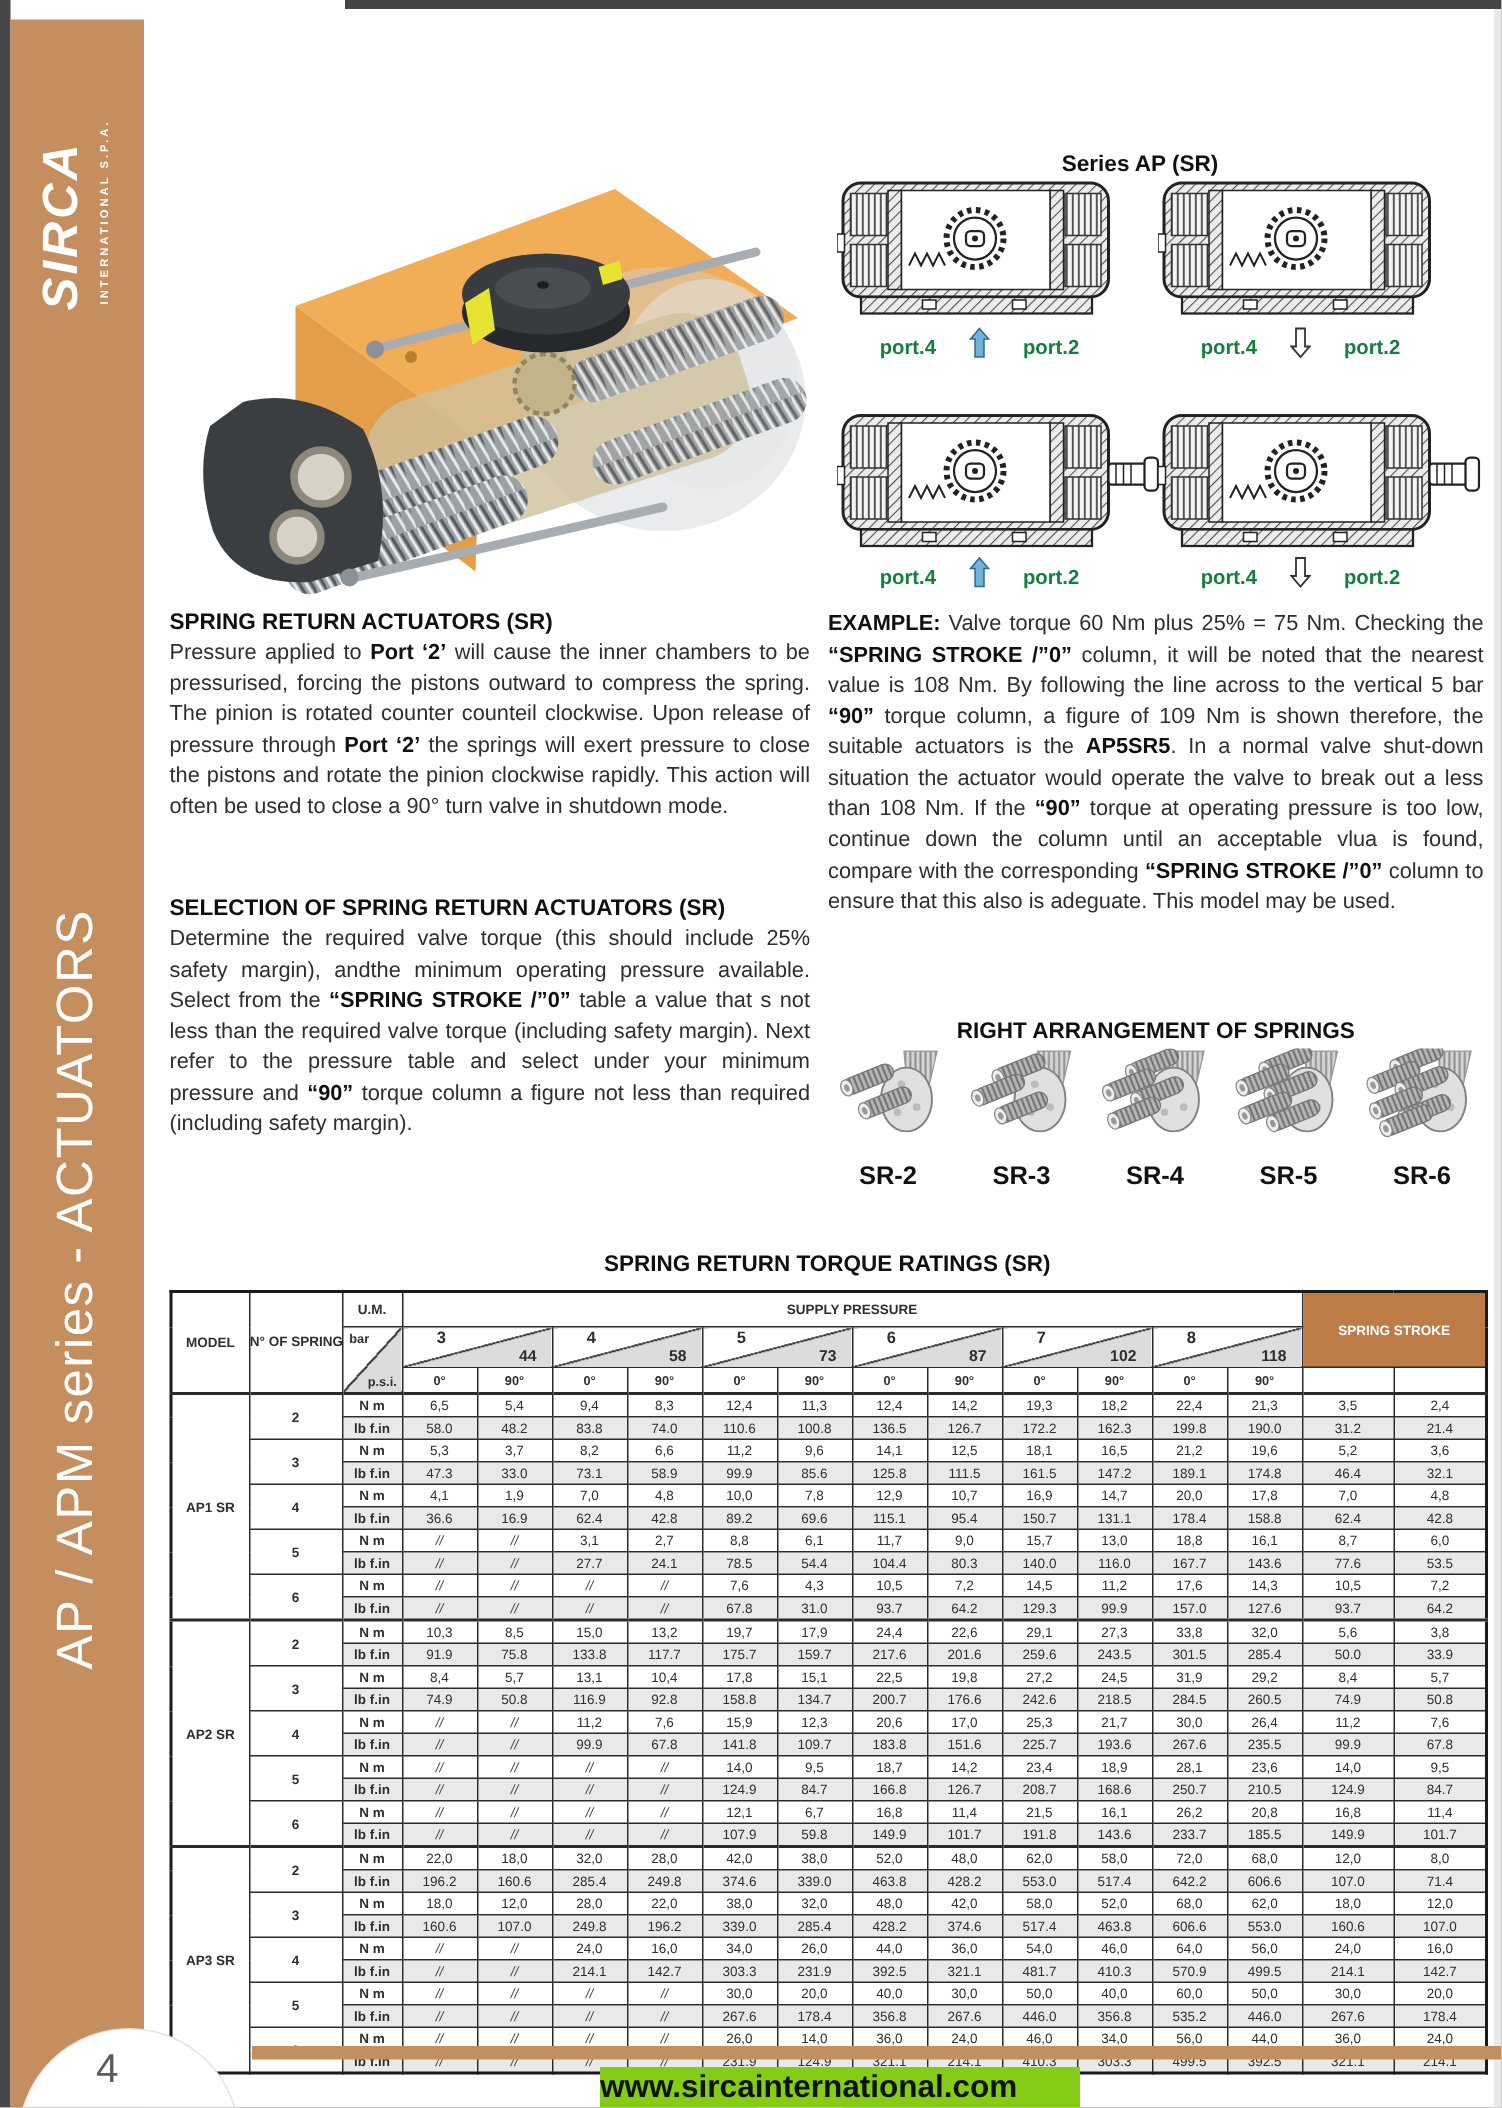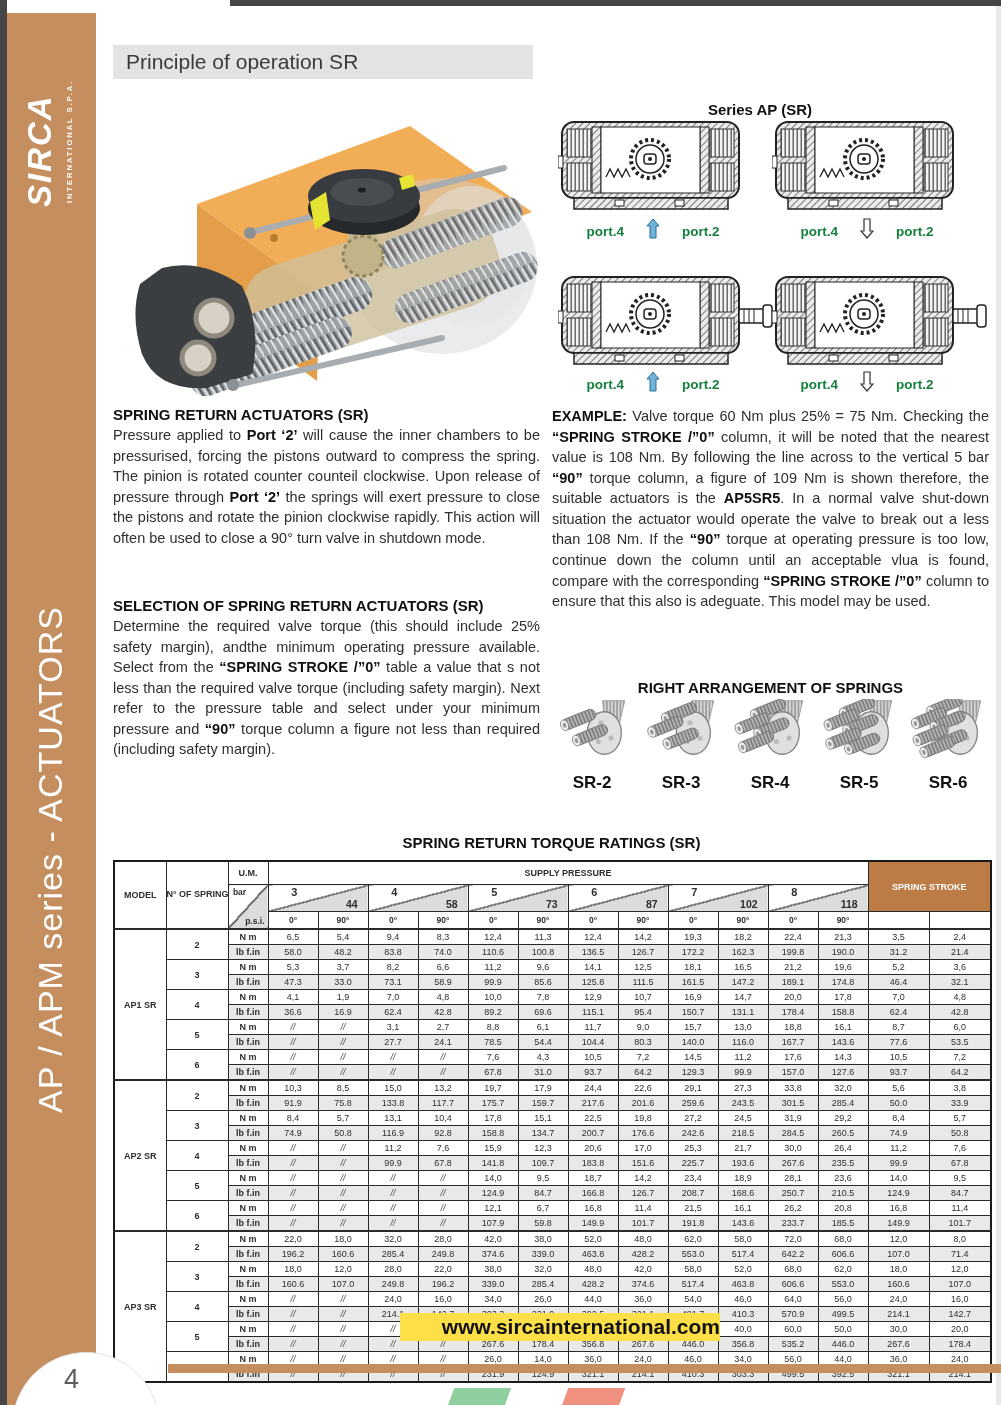--- a/index.html
+++ b/index.html
@@ -51,44 +51,41 @@
   tr.row-lb td{height:14px;background:#e9e9e9;}
   tr.row-nm td{border-top-width:1.6px;}
   tr.model-start td{border-top-width:2.5px;}
   td.gs,th.gs{border-left-width:2px;}
   td.sk-nm{background:#f5e8d8;}
   td.sk-lb{background:#eac79e;}
   td.em{font-style:italic;color:#444;}
   
   .foot-bar{position:absolute;left:168px;right:0;top:1364px;height:9px;background:#c48e5e;}
   .flag{position:absolute;top:1388px;height:40px;width:57px;transform:skewX(-20deg);}
-  .foot-url{position:absolute;left:400px;top:1313px;width:320px;background:#fde047;text-align:right;
+  .foot-url{position:absolute;left:400px;top:1378px;width:320px;background:#84cc16;text-align:left;
             font-size:21px;font-weight:800;color:#111;padding:2px 0;}
   .page-circle{position:absolute;left:12px;top:1352px;width:148px;height:148px;border-radius:50%;
                background:#fff;border:1px solid #e3e3e3;box-sizing:border-box;}
   .page-num{position:absolute;left:64px;top:1364px;font-size:27px;color:#5c5c5c;}
   .schem{position:absolute;}
 </style>
 </head>
 <body>
 
 <div class="page">
   <div class="edge-left"></div>
   <div class="edge-top"></div>
   <div class="edge-right"></div>
 
   <div class="sidebar">
     <div class="vtxt logo-main">SIRCA</div>
     <div class="vtxt logo-sub">INTERNATIONAL S.P.A.</div>
     <div class="vtxt side-label">AP / APM series - ACTUATORS</div>
   </div>
 
-  <div class="hdr-bar">
-    <span>Principle of operation SR</span>
-  </div>
 
   <div class="abs" style="left:112px;top:86px;width:430px;height:315px;">
     <svg width="430" height="315" viewBox="0 0 430 315">
       <defs>
         <pattern id="coilp" width="7" height="34" patternUnits="userSpaceOnUse">
           <rect width="7" height="34" fill="#9aa0a4"></rect>
           <path d="M0 0 L7 34" stroke="#e8eaeb" stroke-width="2"></path>
           <path d="M3 0 L10 34" stroke="#55595c" stroke-width="2"></path>
         </pattern>
       </defs>

